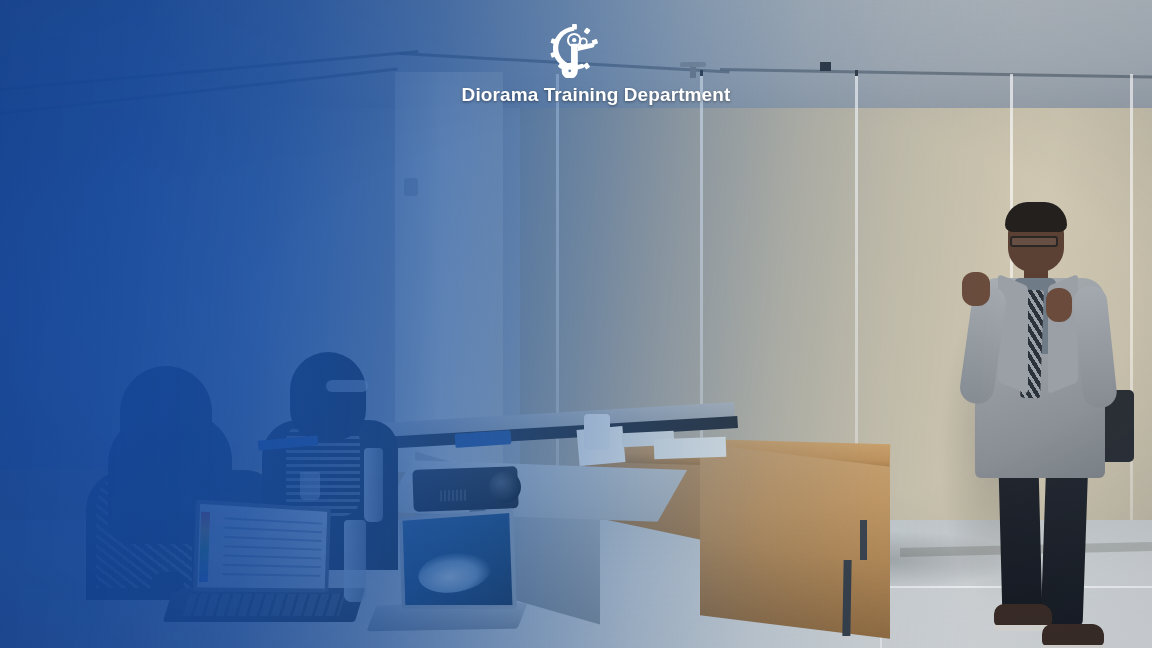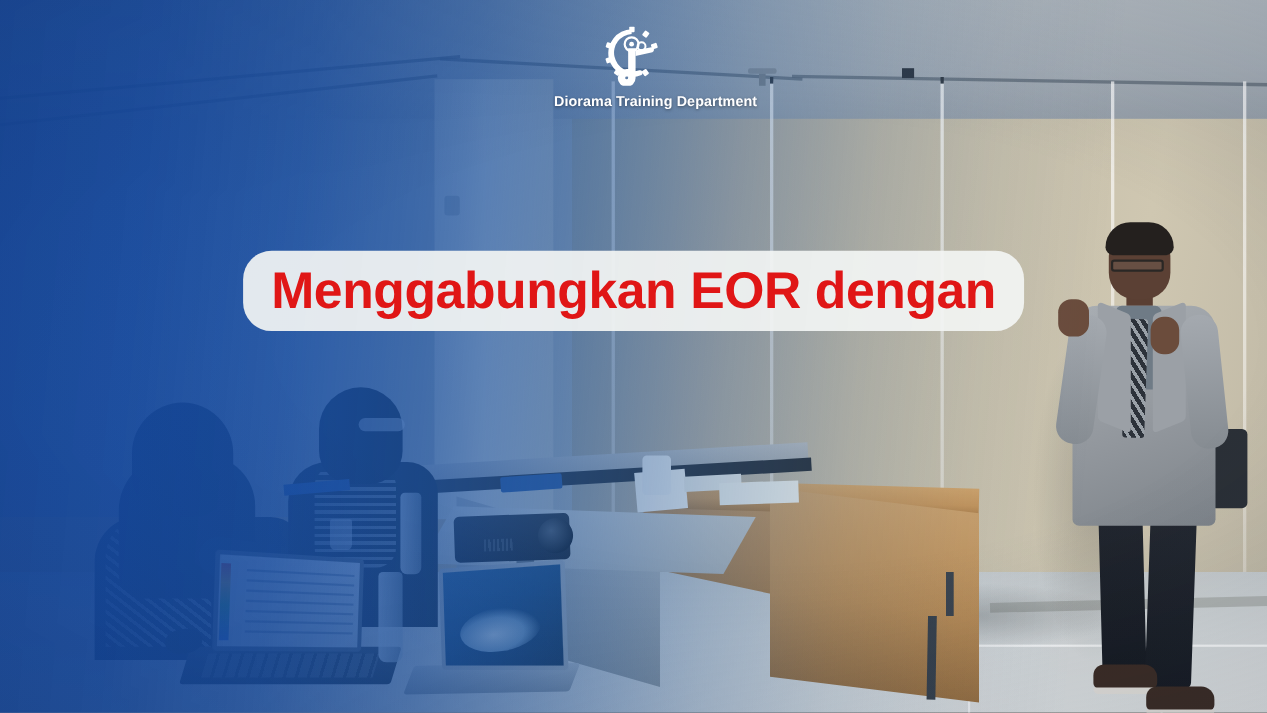--- a/index.html
+++ b/index.html
@@ -379,21 +379,21 @@
     background:radial-gradient(ellipse at 62% 48%,transparent 42%,rgba(10,25,50,.20) 100%);
   }
 
   
   .header{
     position:absolute; left:0; top:24px; width:1152px;
     display:flex; flex-direction:column; align-items:center; gap:6px; z-index:6;
   }
   .logo-mark{ width:58px; height:54px; display:block; }
   .dept-name{
-    color:#ffffff; font-size:13px; font-weight:bold; letter-spacing:.1px;
+    color:#ffffff; font-size:19px; font-weight:bold; letter-spacing:.1px;
     text-shadow:0 1px 3px rgba(0,0,0,.45);
     padding-left:40px;
   }
 
   
   .title-wrap{
     position:absolute; left:0; top:228px; width:1152px; z-index:7;
     display:flex; flex-direction:column; align-items:center;
   }
   .title-line{
@@ -550,17 +550,16 @@
         <circle cx="40" cy="20" r="4" fill="none" stroke="#ffffff" stroke-width="2"></circle>
 
         <path d="M34 22 v30 a9 9 0 1 1 -9 -9 h3 v7.5 h-3 a1.5 1.5 0 1 0 1.5 1.5 V22 z"></path>
         <path d="M34 24 l16 -3 a2.6 2.6 0 0 1 1 5 l-17 4 z"></path>
       </g>
     </svg>
     <div class="dept-name">Diorama Training Department</div>
   </div>
 
   <div class="title-wrap">
-    <span class="title-line tl-1">Menggabungkan EOR dengan</span>
   </div>
 
 
 </div>
 
 </body></html>

